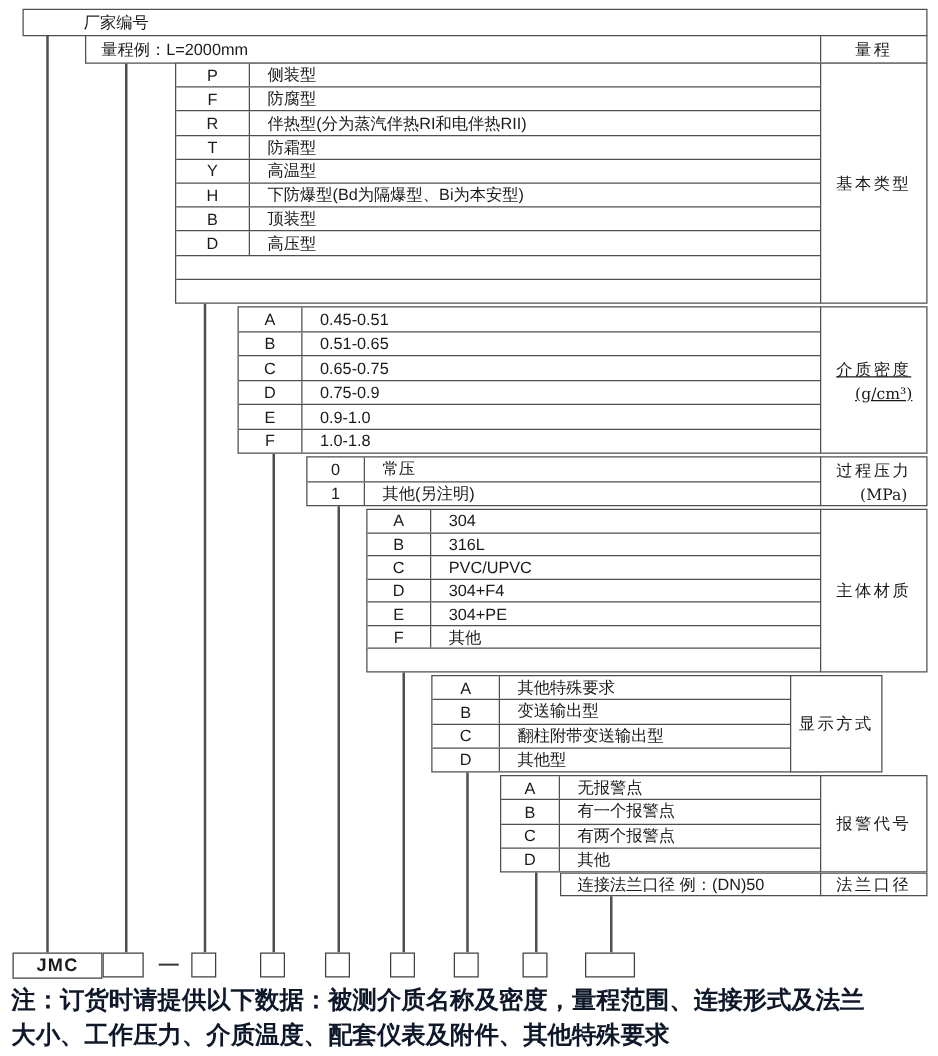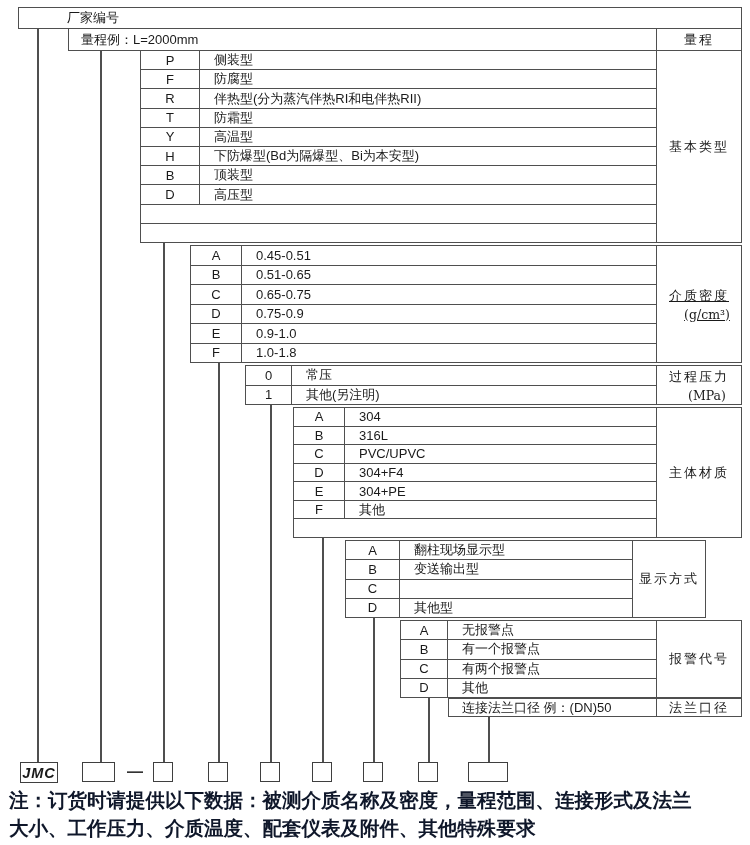--- a/index.html
+++ b/index.html
@@ -32,21 +32,21 @@
 
   <div class="hrow" style="left:18px;top:7px;width:724px;height:22px;">
     <div class="cell" style="padding-left:48px;">厂家编号</div>
   </div>
 
   <div class="hrow" style="left:68px;top:28px;width:674px;height:23px;">
     <div class="cell" style="flex:1 1 auto;border-right:1px solid #4f4f4f;height:100%;padding-left:12px;">量程例：L=2000mm</div>
     <div class="cell" style="flex:0 0 84px;height:100%;justify-content:center;font-family:Liberation Serif, serif;letter-spacing:2px;">量程</div>
   </div>
 
-  <div class="cbox jmc" style="left:20px;top:762px;width:38px;height:21px;font-style:italic;">
+  <div class="cbox jmc" style="left:10px;top:762px;width:72px;height:21px;">
     <span>JMC</span>
   </div>
   <div class="dash" style="left:118px;top:762px;width:34px;height:20px;">—</div>
 
   <div class="note" style="color: #0f172a;">
     <div>注：订货时请提供以下数据：被测介质名称及密度，量程范围、连接形式及法兰</div>
     <div>大小、工作压力、介质温度、配套仪表及附件、其他特殊要求</div>
   </div>
 <div class="sec" style="left: 140px; top: 50px; width: 517px; height: 193px;">
       <div class="row">
@@ -209,32 +209,33 @@
       </div>
     </div>
     <div class="lbl" style="left: 656px; top: 407px; width: 86px; height: 131px;">
       <span>主体材质</span>
     </div>
     <div class="sec" style="left: 345px; top: 540px; width: 312px; height: 78px;">
       <div class="row">
         <div class="codecell" style="width: 54px;">
           <span>A</span>
         </div>
-        <div class="desccell">翻柱现场显示型</div>
+        <div class="desccell">其他特殊要求</div>
       </div>
       <div class="row">
         <div class="codecell" style="width: 54px;">
           <span>B</span>
         </div>
         <div class="desccell">变送输出型</div>
       </div>
       <div class="row">
         <div class="codecell" style="width: 54px;">
           <span>C</span>
         </div>
+        <div class="desccell">翻柱附带变送输出型</div>
       </div>
       <div class="row">
         <div class="codecell" style="width: 54px;">
           <span>D</span>
         </div>
         <div class="desccell">其他型</div>
       </div>
     </div>
     <div class="lbl" style="left: 632px; top: 540px; width: 74px; height: 78px;">
       <span>显示方式</span>

